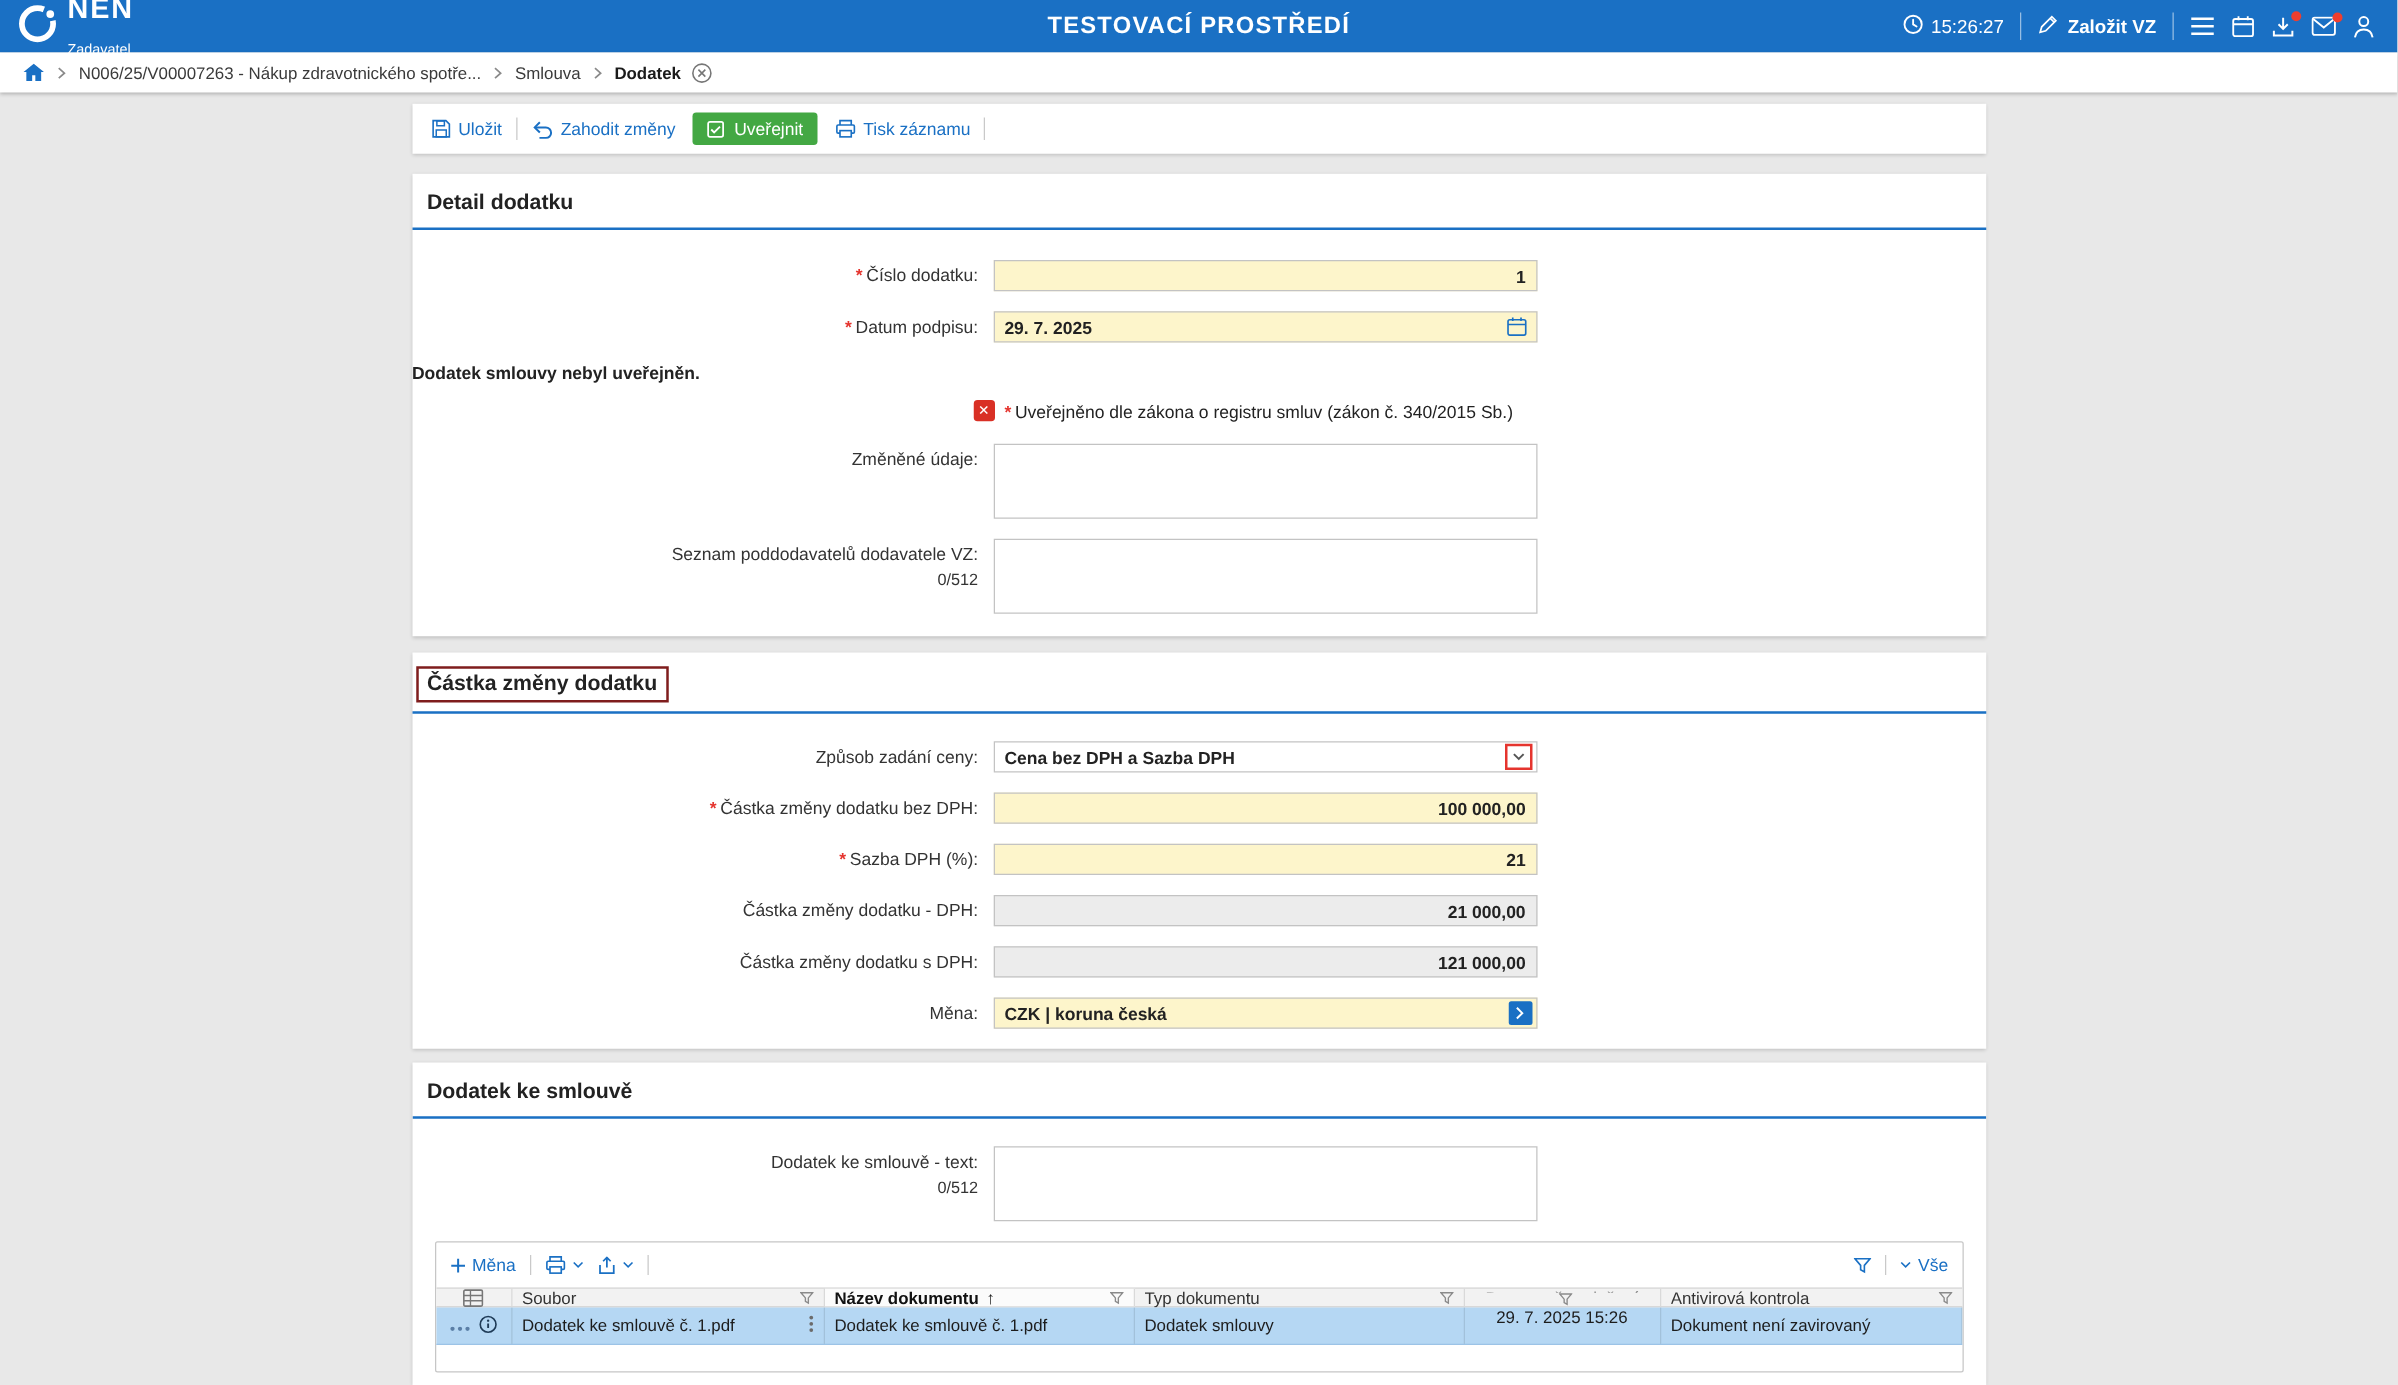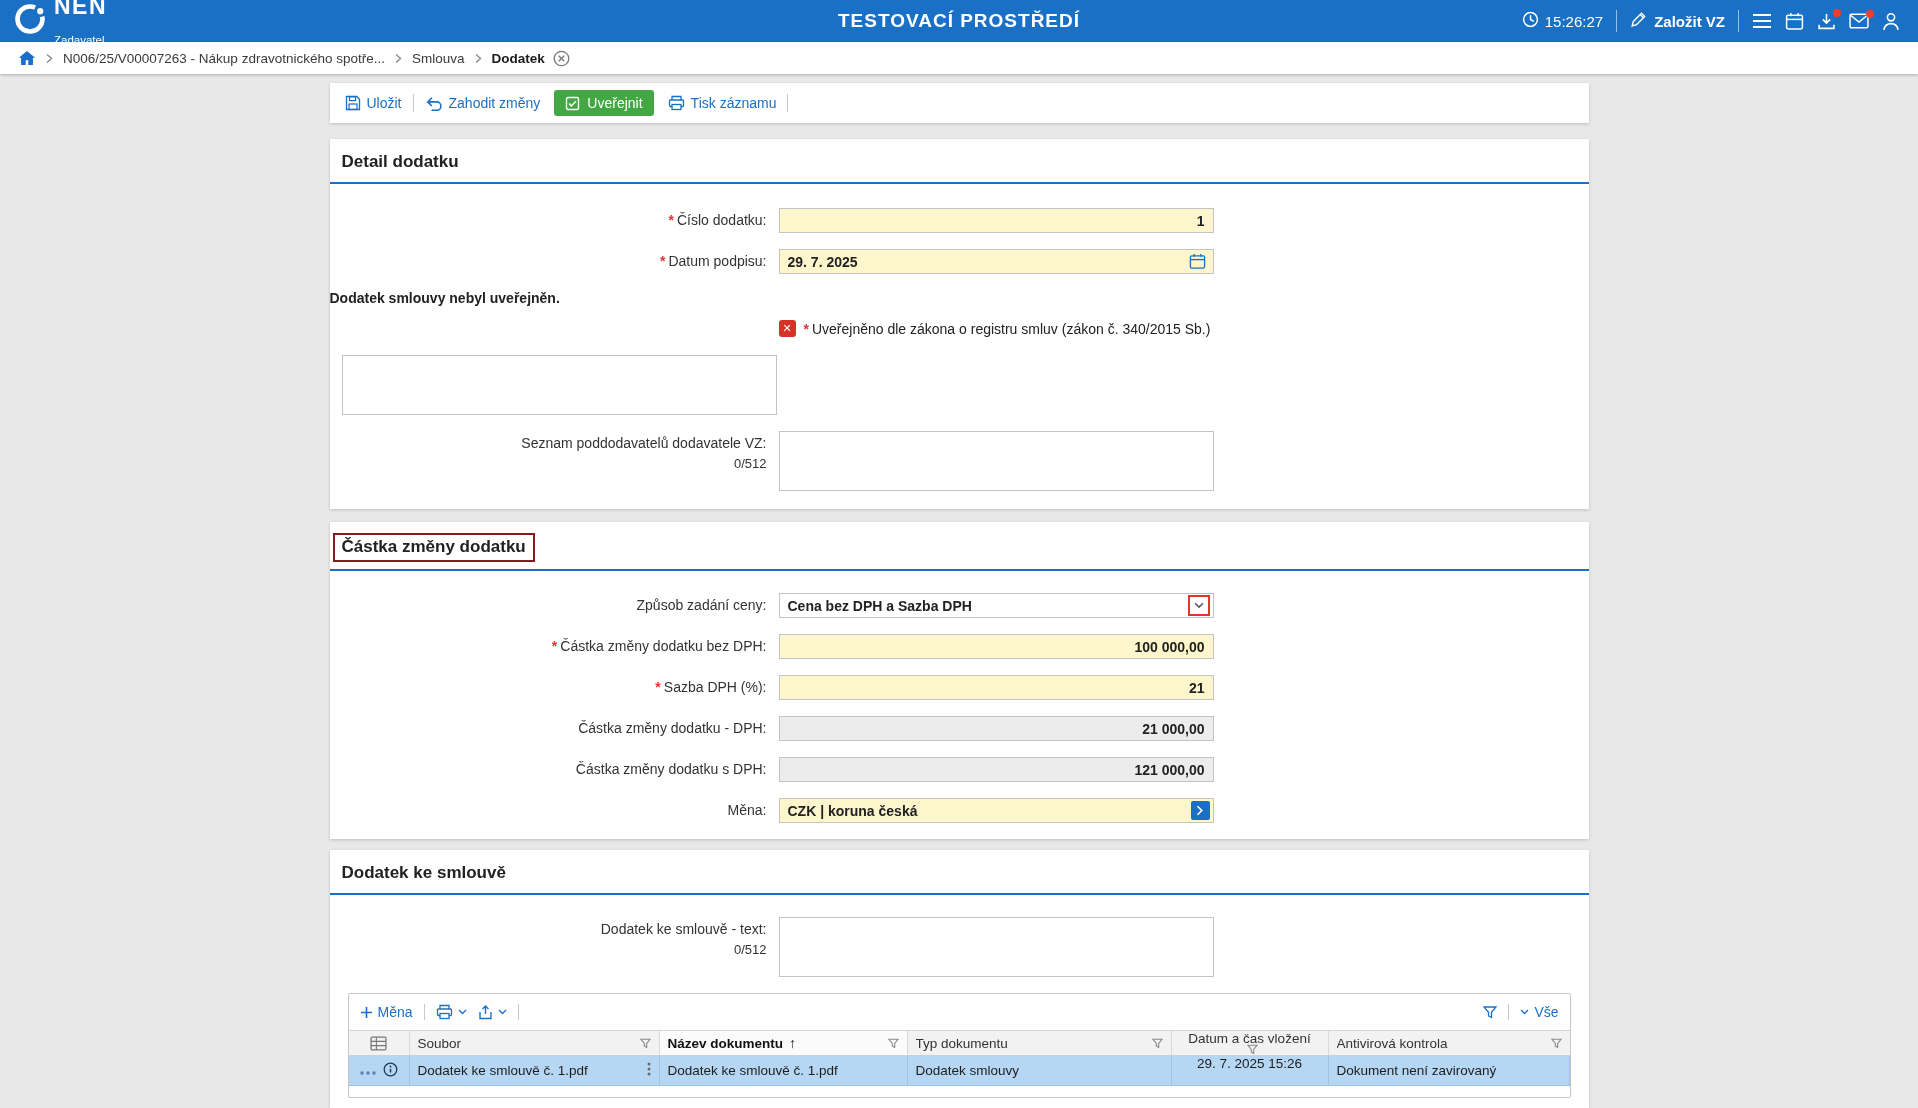--- a/index.html
+++ b/index.html
@@ -40,21 +40,21 @@
   .tb-sep { width:1px; height:18px; background:#c9c9c9; margin:0 6px; }
   .publish-btn { display:flex; align-items:center; gap:7px; background:#43a843; color:#fff; font-size:14px; padding:5px 11px; border-radius:3px; margin:0 9px; cursor:pointer; white-space:nowrap; }
 
   
   .sec-header { border-bottom:2px solid #1a70c4; padding:13px 12px 10px; }
   .sec-title { font-size:17px; font-weight:bold; color:#222; }
   .red-frame { display:inline-block; border:2px solid #7f1d1d; padding:2px 7px 3px; margin:-2px 0 -3px -9px; }
   .fields { padding:24px 0 18px; }
   .castka-panel .fields { padding:22px 0 16px; }
   .dodatek-panel .fields { padding:22px 0 0; }
-  .frow { display:flex; align-items:center; margin-bottom:16px; }
+  .frow { display:flex; align-items:center; margin-bottom:16px;padding-left:16px; }
   .frow.top { align-items:flex-start; }
   .flabel { width:437px; text-align:right; font-size:14px; color:#333; line-height:1.25; }
   .req { color:#e5342e; font-weight:bold; margin-right:3px; }
   .counter { font-size:13px; color:#333; margin-top:3px; }
   .fcontrol { margin-left:12px; }
   .finput { width:435px; height:25px; border:1px solid #c3c3c3; display:flex; align-items:center; padding:0 8px; font-size:14px; font-weight:bold; color:#222; background:#fff; cursor:text; }
   .finput.yellow { background:#fdf5cb; }
   .finput.gray { background:#ececec; }
   .finput.right { justify-content:flex-end; }
   .finput.spread { justify-content:space-between; padding-right:3px; }
@@ -69,21 +69,21 @@
   .mena-btn { width:19px; height:19px; background:#1a70c4; border-radius:2px; display:flex; align-items:center; justify-content:center; cursor:pointer; }
   .cal-btn { display:flex; align-items:center; cursor:pointer; padding-right:4px; }
 
   
   .tablebox { margin:0 18px 10px; border:1px solid #c6c6c6; border-radius:2px; flex:1 1 auto; min-height:0; display:flex; flex-direction:column; background:#fff; overflow:hidden; }
   .tbl-toolbar { height:36px; display:flex; align-items:center; padding:0 11px; flex:0 0 auto; }
   .tt-left { display:flex; align-items:center; gap:11px; }
   .tt-right { margin-left:auto; display:flex; align-items:center; gap:11px; }
   .tt-btn { display:flex; align-items:center; gap:5px; color:#1a70c4; font-size:14px; cursor:pointer; }
   .tt-sep { width:1px; height:16px; background:#c9c9c9; }
-  .thead { display:flex; height:26px; background:#f2f2f2; border-top:1px solid #d6d6d6; border-bottom:1px solid #cfcfcf; flex:0 0 auto; }
+  .thead { display:flex; height:16px; background:#f2f2f2; border-top:1px solid #d6d6d6; border-bottom:1px solid #cfcfcf; flex:0 0 auto; }
   .th { display:flex; align-items:center; padding:0 8px; font-size:13.5px; color:#333; border-right:1px solid #d9d9d9; cursor:pointer; }
   .th .lab { flex:1; white-space:nowrap; overflow:hidden; }
   .th.sorted { background:#fbfbfb; }
   .th.sorted .lab { font-weight:bold; color:#111; flex:0 0 auto; }
   .sort-arrow { font-size:14px; font-weight:bold; color:#222; margin:0 6px; flex:1; }
   .fun { margin-left:6px; flex:0 0 auto; }
   .c0 { width:61px; justify-content:center; }
   .c1 { width:250px; }
   .c2 { width:248px; }
   .c3 { width:264px; }
@@ -258,20 +258,21 @@
         </div>
       </div>
       <div class="offset-row msg-row">
         <span class="msg-bold">Dodatek smlouvy nebyl uveřejněn.</span>
       </div>
       <div class="offset-row reg-row">
         <span class="redx">✕</span>
         <span class="reg-text"><span class="req">*</span><span>Uveřejněno dle zákona o registru smluv (zákon č. 340/2015 Sb.)</span></span>
       </div>
       <div class="frow top">
+        <div class="flabel" style="padding-top:4px;"><span>Změněné údaje:</span></div>
         <textarea class="fcontrol ftextarea" style=""></textarea>
       </div>
       <div class="frow top" style="margin-bottom:0;">
         <div class="flabel" style="padding-top:4px;">
           <div><span>Seznam poddodavatelů dodavatele VZ:</span></div>
           <div class="counter">0/512</div>
         </div>
         <textarea class="fcontrol ftextarea" style=""></textarea>
       </div>
     </div>

